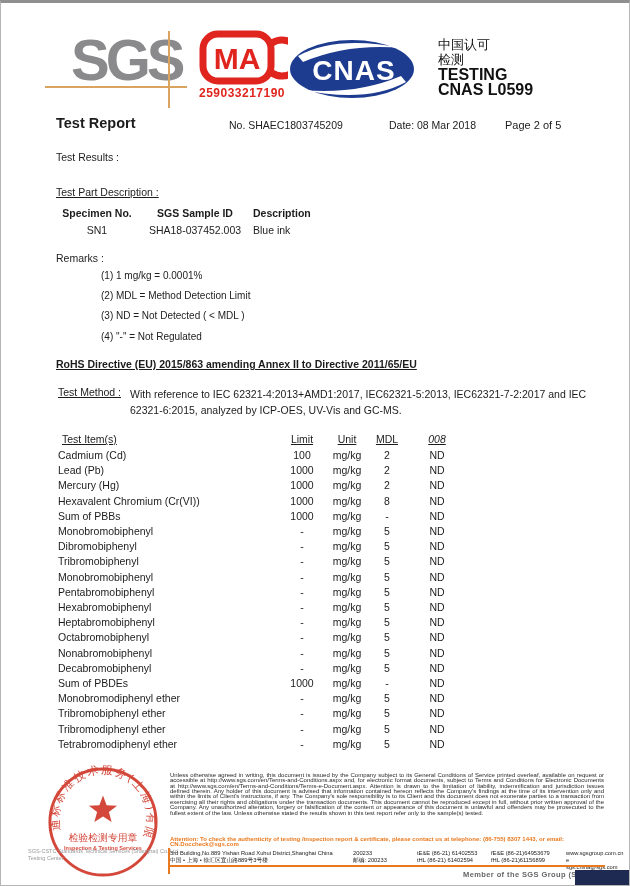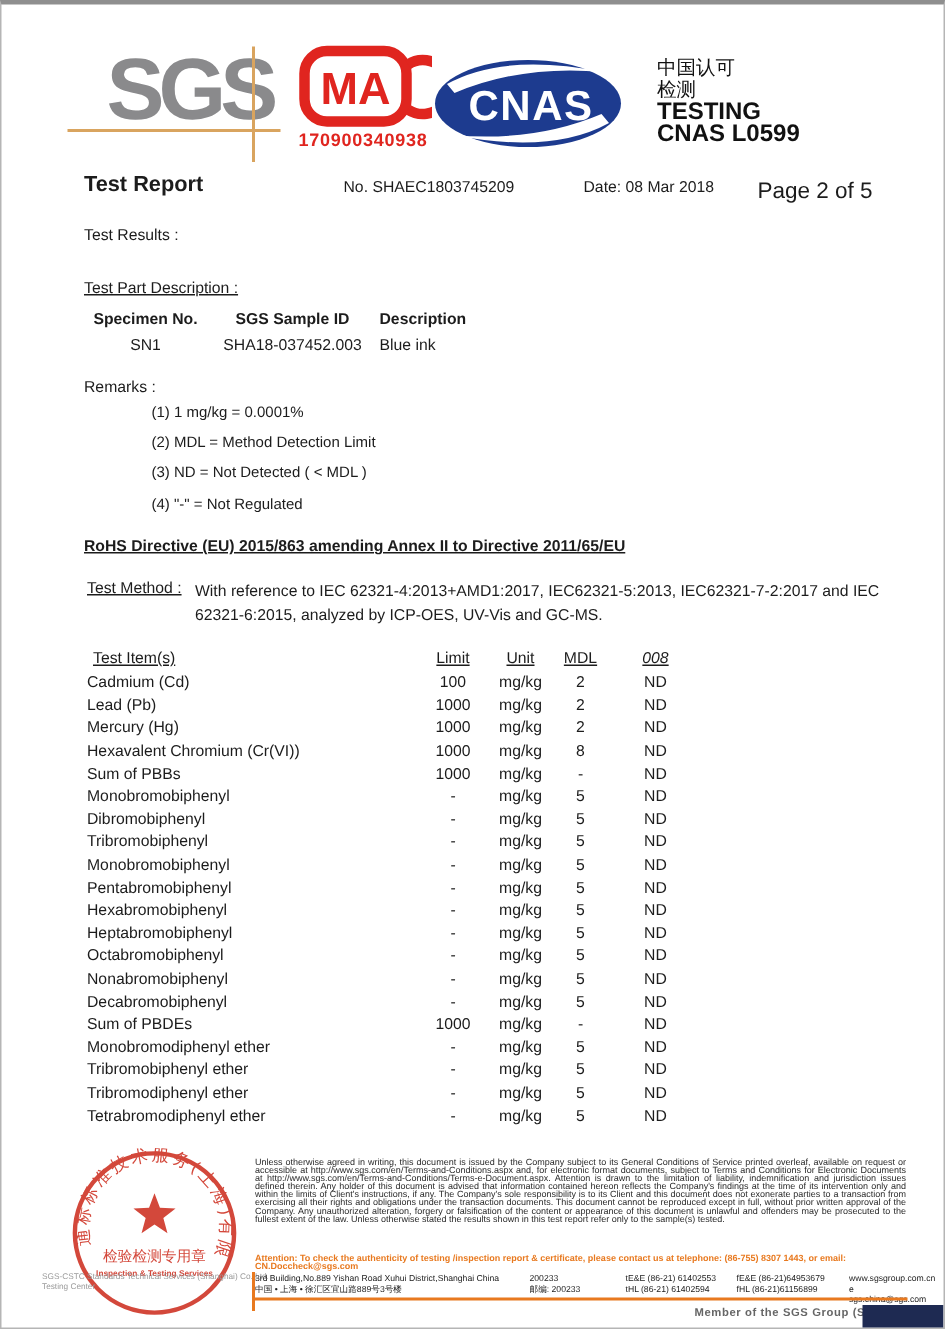--- a/index.html
+++ b/index.html
@@ -14,21 +14,21 @@
   .sgs-logo{left:70px;top:28px;font-size:58px;font-weight:bold;color:#8a8a8c;letter-spacing:-4px;line-height:1;}
   .tan-h{left:44px;top:83px;width:142px;height:2px;background:#d9a45f;}
   .tan-v{left:167px;top:28px;width:2px;height:77px;background:#d9a45f;}
   .cma-num{left:193px;top:83px;width:96px;font-size:12px;font-weight:bold;color:#e0251f;letter-spacing:.5px;text-align:center;}
   .cnas-side{left:437px;top:34px;font-size:13px;line-height:15px;color:#111;}
   .cnas-side .b{font-weight:bold;font-size:16px;}
   
   .title{left:55px;top:112px;font-size:14.5px;font-weight:bold;}
   .rep-no{left:228px;top:116px;font-size:10.5px;}
   .rep-date{left:388px;top:116px;font-size:10.5px;}
-  .rep-page{left:504px;top:116px;font-size:15px;}
+  .rep-page{left:504px;top:116px;font-size:11px;}
   .lbl{font-size:10.5px;}
   .test-results{left:55px;top:148px;}
   .tpd{left:55px;top:183px;text-decoration:underline;}
   
   .spec{left:50px;top:202px;font-size:10.5px;}
   .srow{display:grid;grid-template-columns:92px 104px 190px;line-height:17px;}
   .srow.head{font-weight:bold;}
   .sc0,.sc1{text-align:center;}
   .sc2{text-align:left;padding-left:6px;}
   
@@ -70,21 +70,21 @@
 
   <div class="abs sgs-logo">SGS</div>
   <div class="abs tan-h"></div>
   <div class="abs tan-v"></div>
 
   <svg class="abs" style="left:197px;top:27px;" width="90" height="57" viewBox="0 0 90 57">
     <rect x="5" y="4" width="68" height="47" rx="15" fill="none" stroke="#e0251f" stroke-width="7"></rect>
     <path d="M 74 13 A 18 18 0 1 1 74 43" fill="none" stroke="#e0251f" stroke-width="7"></path>
     <text x="39" y="39" font-size="30" font-weight="bold" fill="#e0251f" text-anchor="middle" font-family="Liberation Sans,sans-serif">MA</text>
   </svg>
-  <div class="abs cma-num">170900340938</div>
+  <div class="abs cma-num">259033217190</div>
 
   <svg class="abs" style="left:287px;top:36px;" width="142" height="60" viewBox="0 0 142 60">
     <ellipse cx="64" cy="30" rx="62" ry="29" fill="#1d3b8f"></ellipse>
     <path d="M 10 17 Q 48 -4 114 9 Q 60 4 15 23 Z" fill="#ffffff"></path>
     <path d="M 118 43 Q 80 64 14 51 Q 68 56 113 37 Z" fill="#ffffff"></path>
     <text x="66" y="41" font-size="28" font-weight="bold" fill="#ffffff" text-anchor="middle" letter-spacing="1" font-family="Liberation Sans,sans-serif">CNAS</text>
   </svg>
   <div class="abs cnas-side">
     <div>中国认可</div>
     <div>检测</div>

